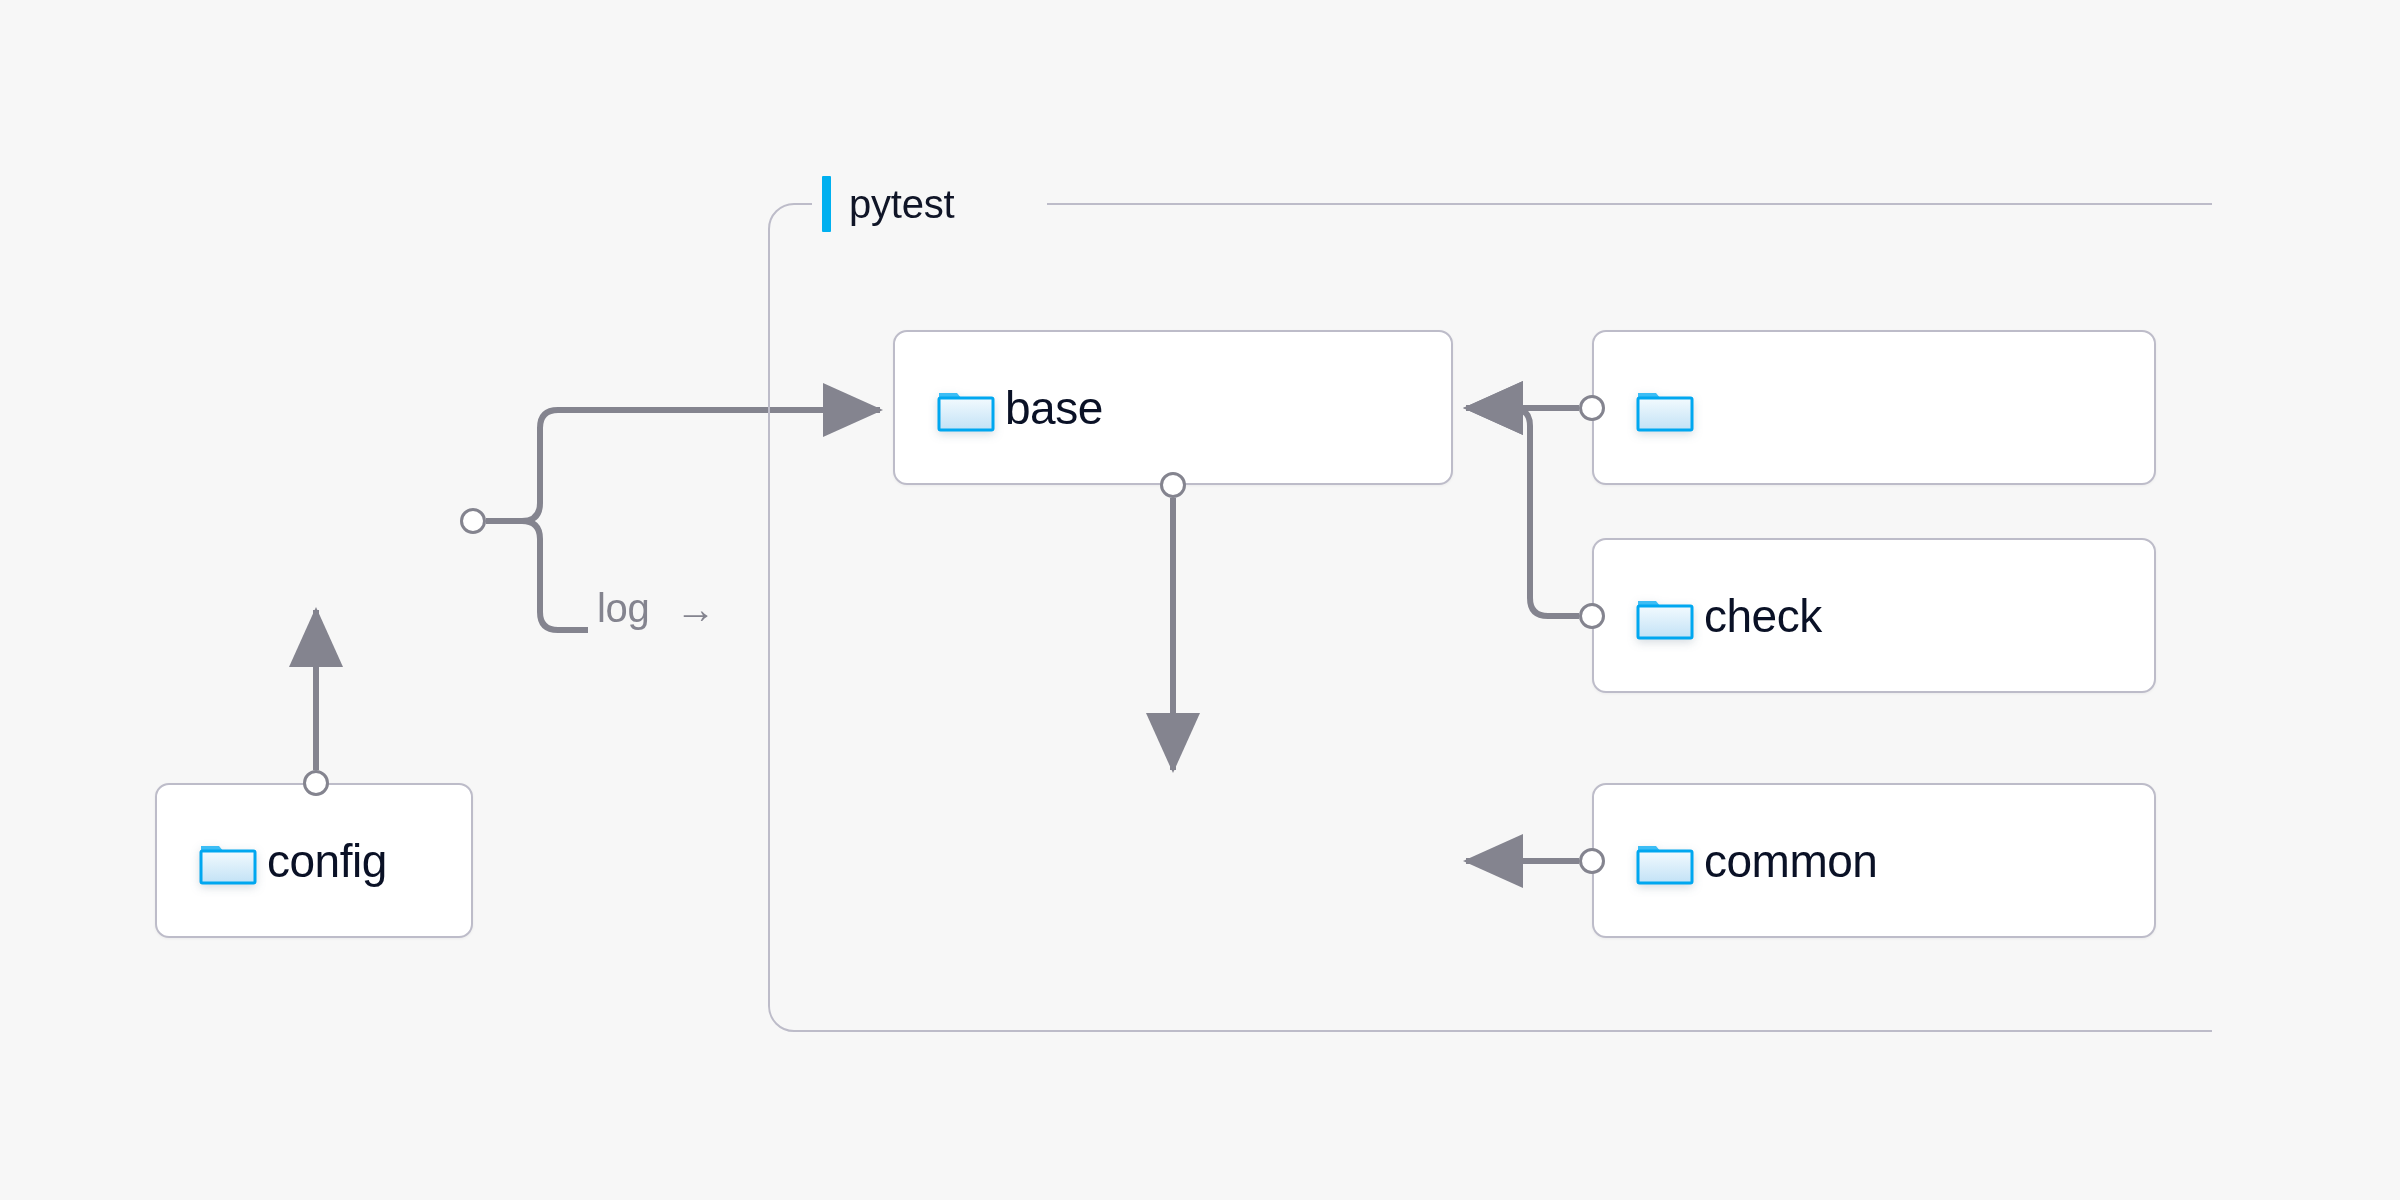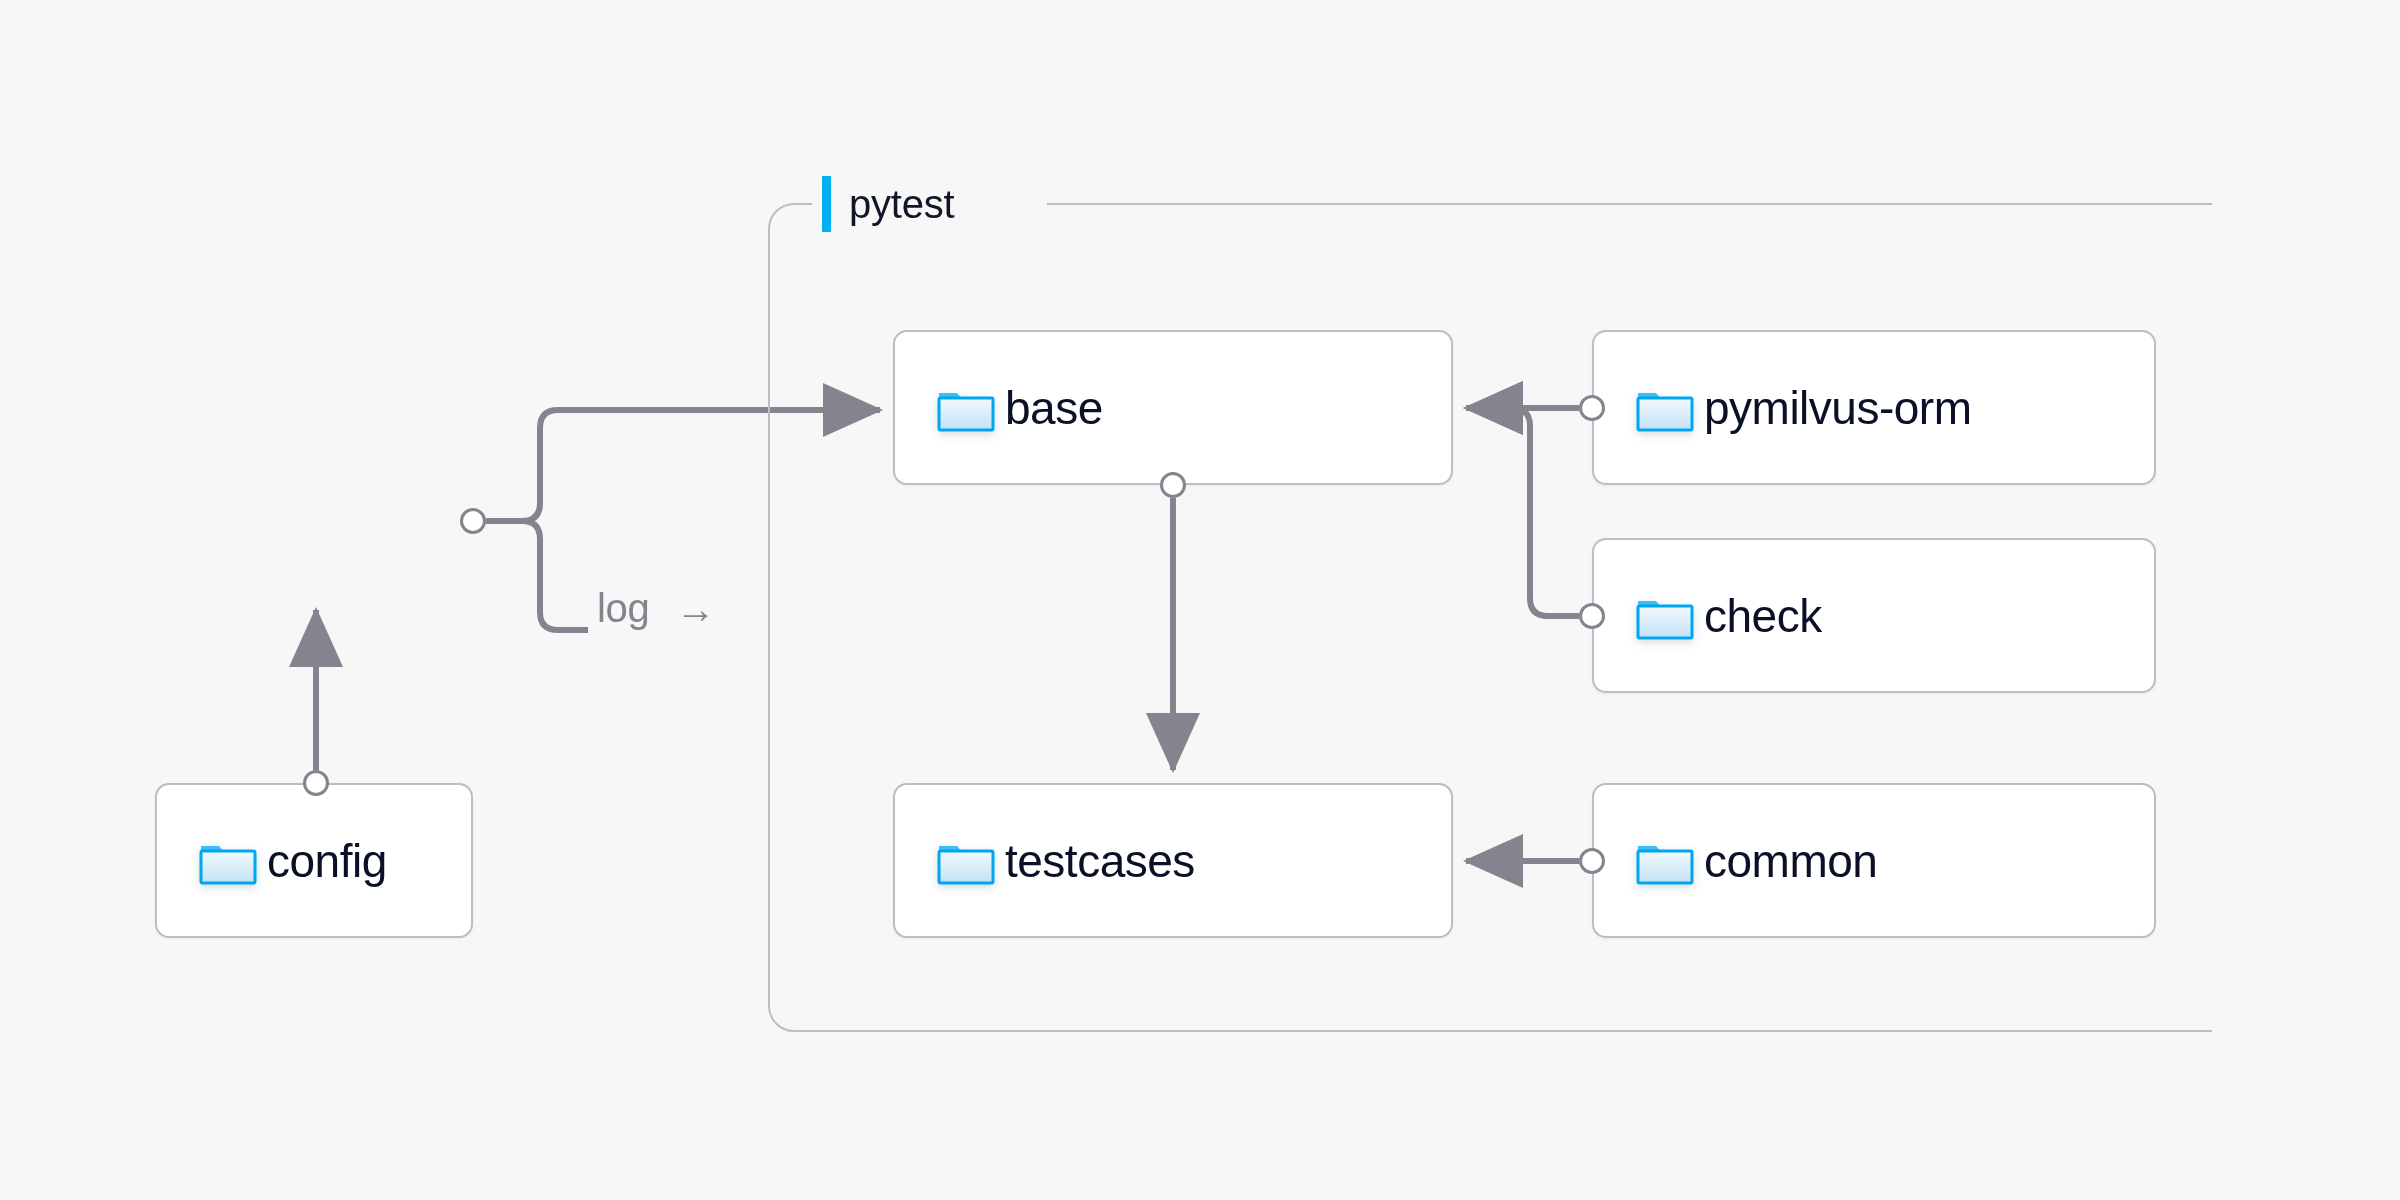--- a/index.html
+++ b/index.html
@@ -188,41 +188,29 @@
         <svg viewBox="0 0 58 48" width="58" height="48">
           <path d="M2,9 h18 l5,6 h16 a3,3 0 0 1 3,3 v3 h-42 z" fill="#3cbdf5"></path>
           <rect x="2" y="14" width="54" height="32" rx="1.5" fill="url(#folderGrad)" stroke="#00a7f0" stroke-width="3"></rect>
         </svg>
       </span>
       <span class="node-label">base</span>
     </div>
   </div>
   <span class="port" style="left:1160px; top:472px;"></span>
 
-  <div class="node" style="left:893px; top:783px; width:560px; height:155px;">
-    <div class="node-inner">
-      <span class="folder-icon">
-        <svg viewBox="0 0 58 48" width="58" height="48">
-          <path d="M2,9 h18 l5,6 h16 a3,3 0 0 1 3,3 v3 h-42 z" fill="#3cbdf5"></path>
-          <rect x="2" y="14" width="54" height="32" rx="1.5" fill="url(#folderGrad)" stroke="#00a7f0" stroke-width="3"></rect>
-        </svg>
-      </span>
-      <span class="node-label">testcases</span>
-    </div>
-  </div>
 
   <div class="node" style="left:1592px; top:330px; width:564px; height:155px;">
     <div class="node-inner">
       <span class="folder-icon">
         <svg viewBox="0 0 58 48" width="58" height="48">
           <path d="M2,9 h18 l5,6 h16 a3,3 0 0 1 3,3 v3 h-42 z" fill="#3cbdf5"></path>
           <rect x="2" y="14" width="54" height="32" rx="1.5" fill="url(#folderGrad)" stroke="#00a7f0" stroke-width="3"></rect>
         </svg>
       </span>
-      <span class="node-label">pymilvus-orm</span>
     </div>
   </div>
   <span class="port" style="left:1579px; top:395px;"></span>
 
   <div class="node" style="left:1592px; top:538px; width:564px; height:155px;">
     <div class="node-inner">
       <span class="folder-icon">
         <svg viewBox="0 0 58 48" width="58" height="48">
           <path d="M2,9 h18 l5,6 h16 a3,3 0 0 1 3,3 v3 h-42 z" fill="#3cbdf5"></path>
           <rect x="2" y="14" width="54" height="32" rx="1.5" fill="url(#folderGrad)" stroke="#00a7f0" stroke-width="3"></rect>

